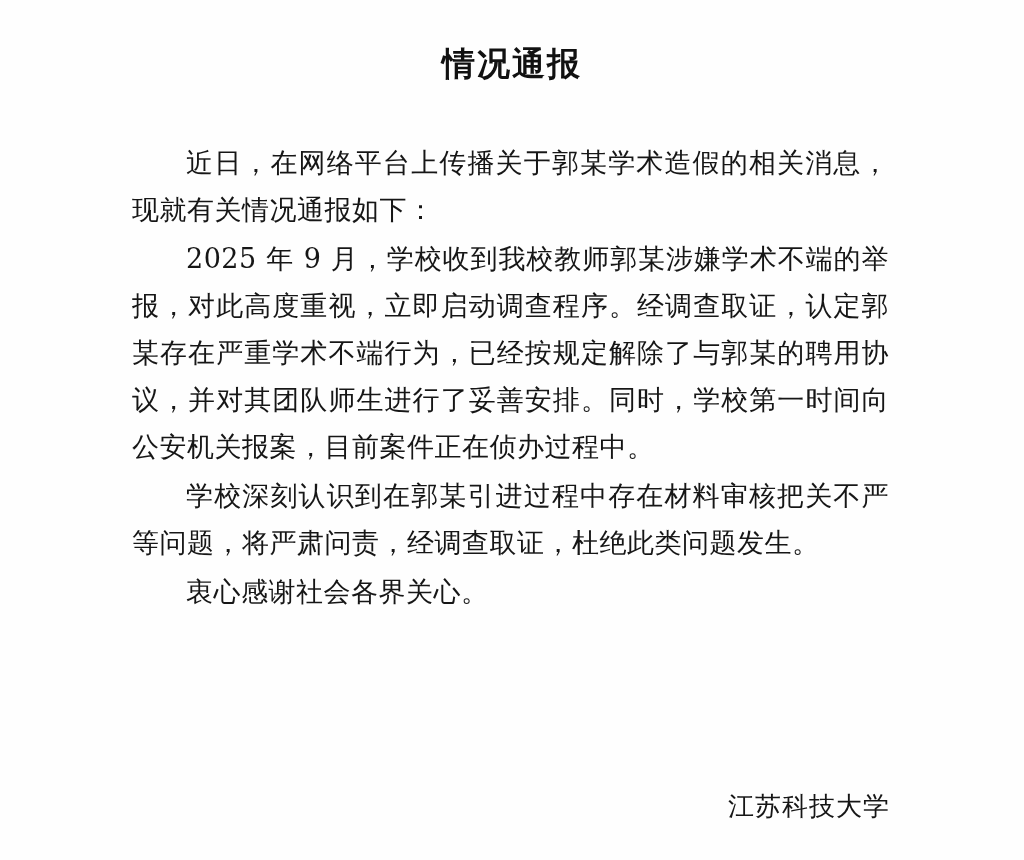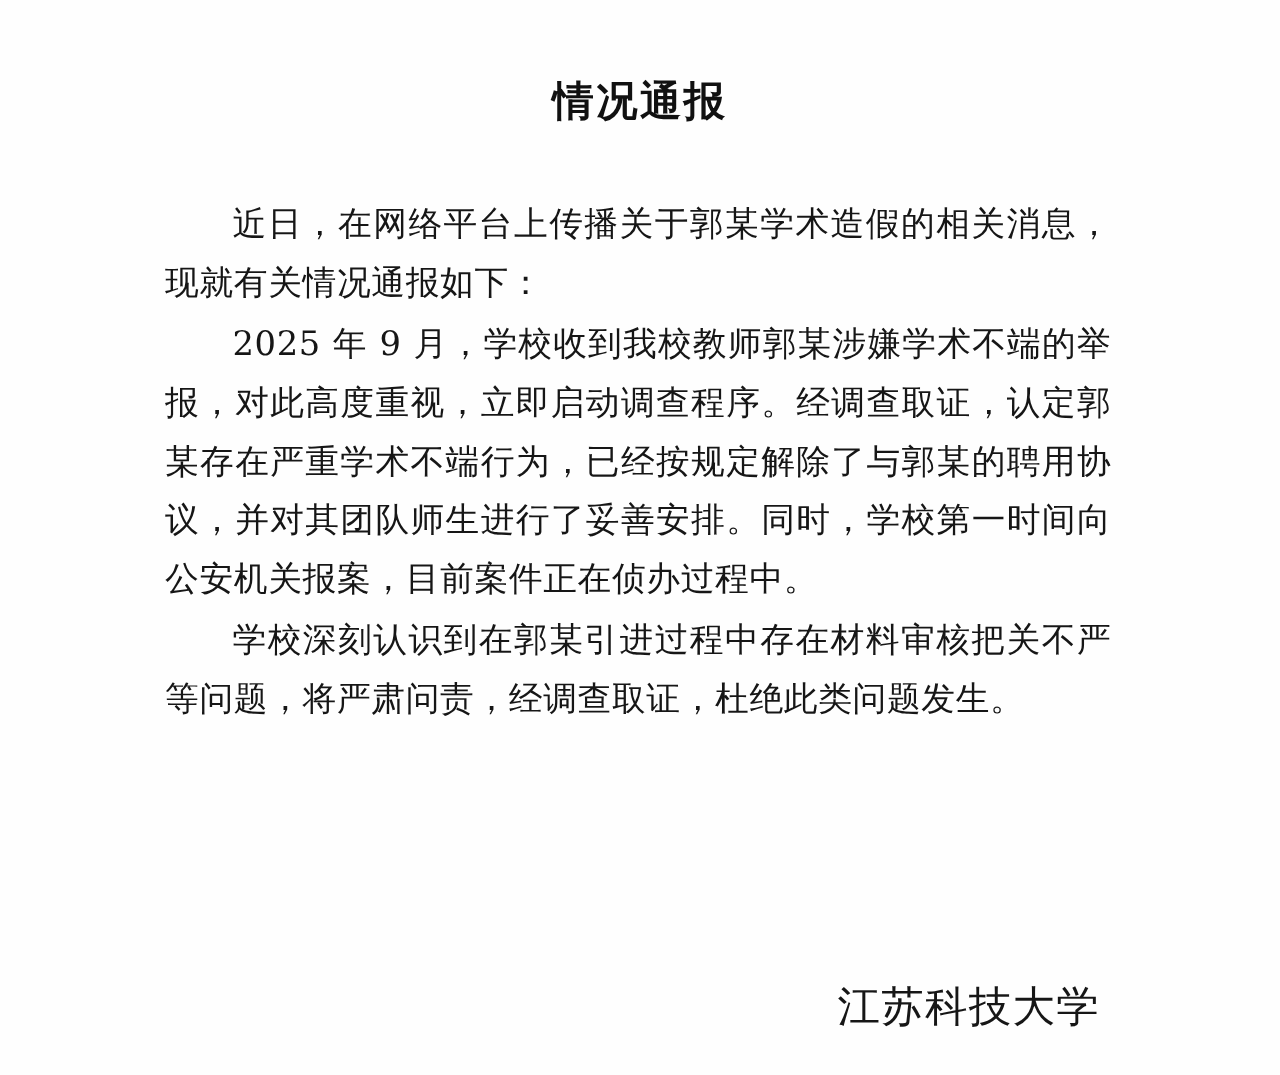--- a/index.html
+++ b/index.html
@@ -11,21 +11,21 @@
     height: 860px;
     background: #ffffff;
     font-family: "DejaVu Serif", "Liberation Serif", serif;
     color: #1a1a1a;
     overflow: hidden;
   }
   .page {
     width: 1024px;
     height: 860px;
     box-sizing: border-box;
-    padding: 17px;
+    padding: 0;
     position: relative;
     background: #fefefe;
   }
   .doc-title {
     text-align: center;
     font-family: "DejaVu Sans", "Liberation Sans", sans-serif;
     font-weight: bold;
     font-size: 33px;
     letter-spacing: 2px;
     margin: 0;
@@ -42,24 +42,24 @@
     line-height: 47px;
     text-indent: 2em;
     text-align: justify;
     text-justify: inter-ideograph;
     margin: 0 3px 2px 0;
     color: #161616;
     letter-spacing: 0.5px;
   }
   .signature {
     position: absolute;
-    right: 144px;
+    right: 134px;
     bottom: 30px;
     text-align: left;
-    font-size: 34px;
+    font-size: 26px;
     line-height: 48px;
     color: #161616;
     letter-spacing: 1px;
   }
   .sig-line {
     white-space: nowrap;
   }
   .sig-org {
     padding-left: 14px;
   }
@@ -68,19 +68,20 @@
 <body>
 
 <div class="page">
 
   <h1 class="doc-title">情况通报</h1>
 
   <div class="body-block">
     <p class="para">近日，在网络平台上传播关于郭某学术造假的相关消息，现就有关情况通报如下：</p>
     <p class="para">2025 年 9 月，学校收到我校教师郭某涉嫌学术不端的举报，对此高度重视，立即启动调查程序。经调查取证，认定郭某存在严重学术不端行为，已经按规定解除了与郭某的聘用协议，并对其团队师生进行了妥善安排。同时，学校第一时间向公安机关报案，目前案件正在侦办过程中。</p>
     <p class="para">学校深刻认识到在郭某引进过程中存在材料审核把关不严等问题，将严肃问责，经调查取证，杜绝此类问题发生。</p>
+    <p class="para">衷心感谢社会各界关心。</p>
   </div>
 
   <div class="signature">
     <div class="sig-line sig-org">江苏科技大学</div>
   </div>
 
 </div>
 
 </body></html>

